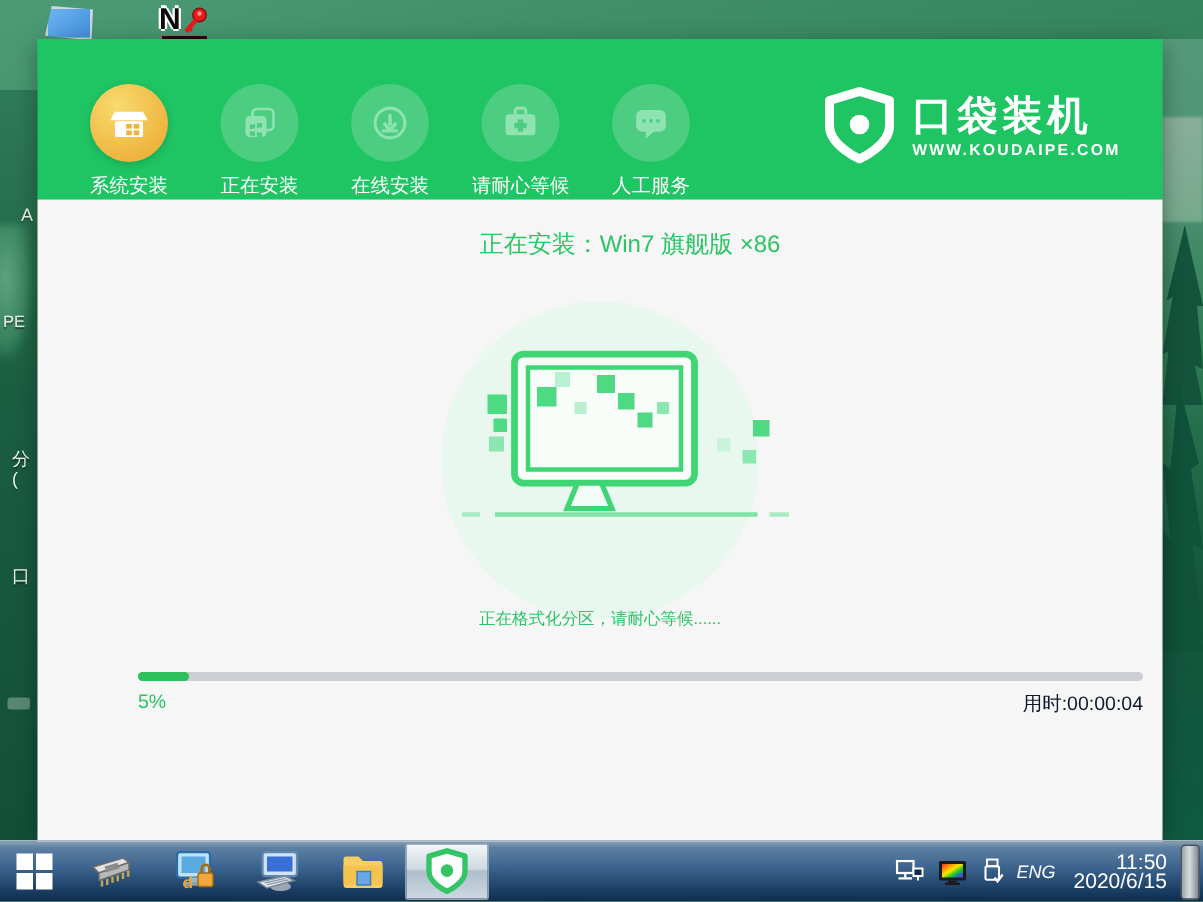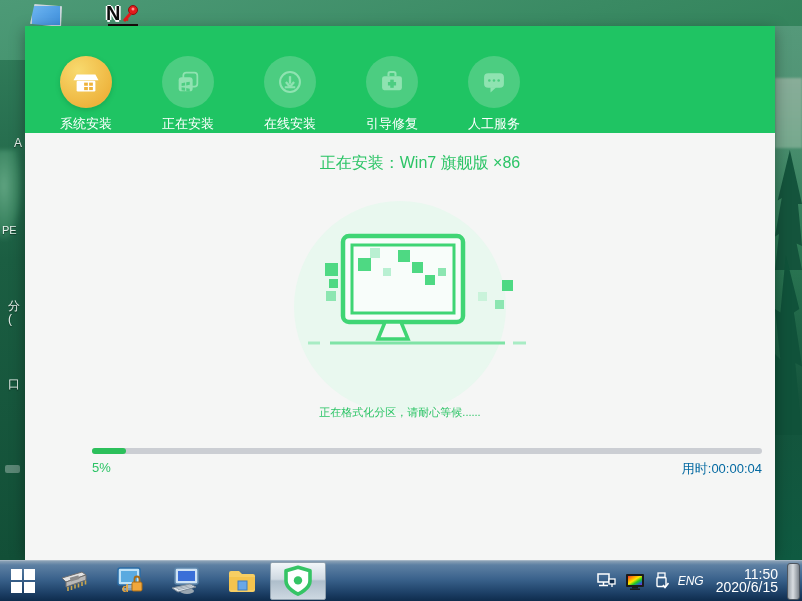--- a/index.html
+++ b/index.html
@@ -36,41 +36,41 @@
 
   
   .win { position:absolute; left:25px; top:26px; width:750px; height:529px; z-index:2;
          box-shadow:0 4px 14px rgba(0,0,0,.35); }
   .titlebar { height:26px; background:#1fc463; color:#fff; display:flex; align-items:center; padding:0 10px; }
   .titlebar .title { font-size:12.5px; letter-spacing:.2px; flex:1; white-space:nowrap; overflow:hidden; }
   .winbtn { width:24px; height:22px; color:#fff; font-size:14px; line-height:22px; text-align:center; cursor:pointer; }
   .winbtn.menu { font-size:16px; font-weight:bold; }
 
   .navbar { height:107px; margin-top:-26px; padding-top:26px; background:#1fc463; position:relative; }
-  .navrow { position:absolute; left:25px; top:30px; display:flex; gap:30px; }
+  .navrow { position:absolute; left:25px; top:30px; display:flex; gap:15px; }
   .navitem { width:72px; display:flex; flex-direction:column; align-items:center; cursor:pointer; }
   .navcircle { width:52px; height:52px; border-radius:50%; background:#4ccd81; display:flex; align-items:center; justify-content:center; }
   .navitem.active .navcircle { background:radial-gradient(circle at 35% 28%,#f8da6e,#eeb33c 75%); box-shadow:0 2px 5px rgba(0,90,40,.25); }
   .navlabel { margin-top:7px; color:#fff; font-size:13px; white-space:nowrap; }
 
   .logo { position:absolute; right:28px; top:32px; display:flex; align-items:center; gap:10px; }
   .logo-texts { color:#fff; }
   .logo-title { font-size:27px; font-weight:bold; letter-spacing:3px; line-height:28px; }
   .logo-site { font-size:10.5px; font-weight:bold; letter-spacing:1.5px; margin-top:3px; }
 
   .content { position:relative; height:448px; background:#f5f6f5; }
   .install-title { position:absolute; left:0; right:0; top:20px; text-align:center; font-size:16px; color:#2cc466;padding-left:40px; }
   .illu-circle { position:absolute; left:269px; top:68px; width:212px; height:212px; border-radius:50%;
                  background:#e9f8ef; }
   .illu-svg { position:absolute; left:245px; top:100px; }
   .status-text { position:absolute; left:0; right:0; top:272px; text-align:center; font-size:11px; color:#2cc466; }
   .progress-track { position:absolute; left:67px; top:315px; width:670px; height:6px; border-radius:3px; background:#cbced3; }
   .progress-fill { height:100%; background:#2cc05b; border-radius:3px; }
   .progress-pct { position:absolute; left:67px; top:327px; font-size:13px; color:#2cc466; }
-  .elapsed { position:absolute; right:13px; top:327px; font-size:13px; color:#0369a1; }
+  .elapsed { position:absolute; right:13px; top:327px; font-size:13px; color:#0f172a; }
 
   
   .taskbar { position:absolute; left:0; top:560px; width:802px; height:41px; z-index:3;
              background:linear-gradient(180deg,#8ba1b5 0%,#5d80a3 10%,#3a628c 45%,#1e4168 78%,#0e2c4d 100%);
              border-top:1px solid #a5b6c6; }
   .tb-left { position:absolute; left:0; top:0; height:100%; display:flex; align-items:center; }
   .tb-btn { width:46px; height:40px; display:flex; align-items:center; justify-content:center; cursor:pointer; }
   .start-grid { width:24px; height:24px; display:grid; grid-template-columns:11px 11px; grid-template-rows:11px 11px; gap:2px; }
   .start-grid div { background:#fff; }
   .tb-app { width:56px; height:40px; display:flex; align-items:center; justify-content:center; cursor:pointer; }
@@ -101,21 +101,21 @@
   <svg width="20" height="20" style="position:absolute;left:14px;top:2px">
     <circle cx="13" cy="6" r="4.5" fill="#e31c1c" stroke="#8d0f0f" stroke-width="1"></circle>
     <circle cx="13" cy="5" r="1.5" fill="#ff8f8f"></circle>
     <line x1="10.5" y1="9.5" x2="4" y2="17" stroke="#e31c1c" stroke-width="3"></line>
     <line x1="5" y1="14" x2="8" y2="16.5" stroke="#e31c1c" stroke-width="2"></line>
   </svg>
   <div class="underline"></div>
 </div>
 
 <span class="frag" style="left:14px;top:136px;font-size:12px">A</span>
-<span class="frag" style="left:2px;top:224px;font-size:11px">PE</span>
+<span class="frag" style="left:2px;top:209px;font-size:11px">PE</span>
 <span class="frag" style="left:8px;top:298px;font-size:12px">分</span>
 <span class="frag" style="left:8px;top:312px;font-size:12px">(</span>
 <span class="frag" style="left:8px;top:376px;font-size:12px">口</span>
 <div class="frag-smudge"></div>
 
 <div class="win">
 
   <div class="titlebar">
     <span class="title">口袋装机 V 3.1.532.254 URID:A5C84DD9A1655055299D1406DE483AE1</span>
     <span class="winbtn menu">≡</span>
@@ -165,37 +165,47 @@
 
       <div class="navitem">
         <div class="navcircle">
           <svg width="28" height="28" viewBox="0 0 48 48">
             <rect x="7" y="14" width="34" height="24" rx="4" fill="#8fe3b1"></rect>
             <path d="M18 14 v-4 a3 3 0 0 1 3 -3 h6 a3 3 0 0 1 3 3 v4" fill="none" stroke="#8fe3b1" stroke-width="3.5"></path>
             <rect x="21" y="20" width="6" height="14" fill="#4ccd81"></rect>
             <rect x="17" y="24" width="14" height="6" fill="#4ccd81"></rect>
           </svg>
         </div>
-        <span class="navlabel">引导修复</span>
+        <span class="navlabel">请耐心等候</span>
       </div>
 
       <div class="navitem">
         <div class="navcircle">
           <svg width="28" height="28" viewBox="0 0 48 48">
             <rect x="7" y="9" width="34" height="25" rx="7" fill="#8fe3b1"></rect>
             <path d="M18 33 L18 42 L28 33 Z" fill="#8fe3b1"></path>
             <circle cx="16" cy="21.5" r="2.2" fill="#4ccd81"></circle>
             <circle cx="24" cy="21.5" r="2.2" fill="#4ccd81"></circle>
             <circle cx="32" cy="21.5" r="2.2" fill="#4ccd81"></circle>
           </svg>
         </div>
         <span class="navlabel">人工服务</span>
       </div>
     </div>
 
+    <div class="logo">
+      <svg width="50" height="52" viewBox="0 0 50 52">
+        <path d="M25 3 L45 9 V26 C45 39 25 48 25 48 C25 48 5 39 5 26 V9 Z" fill="none" stroke="#fff" stroke-width="6" stroke-linejoin="round"></path>
+        <circle cx="25" cy="25" r="6.5" fill="#fff"></circle>
+      </svg>
+      <div class="logo-texts">
+        <div class="logo-title">口袋装机</div>
+        <div class="logo-site">WWW.KOUDAIPE.COM</div>
+      </div>
+    </div>
   </div>
 
   <div class="content">
     <div class="install-title">正在安装：Win7 旗舰版 ×86</div>
 
     <div class="illu-circle"></div>
     <svg class="illu-svg" width="260" height="115" viewBox="0 0 260 115">
       <rect x="73" y="3" width="120" height="86" rx="6" fill="#f8fdfa" stroke="#3fd574" stroke-width="4.5"></rect>
       <rect x="82" y="12" width="102" height="68" fill="none" stroke="#3fd574" stroke-width="3"></rect>
       <path d="M115 89 L131 89 L138 106 L108 106 Z" fill="#f2fbf6" stroke="#3fd574" stroke-width="3.5"></path>

